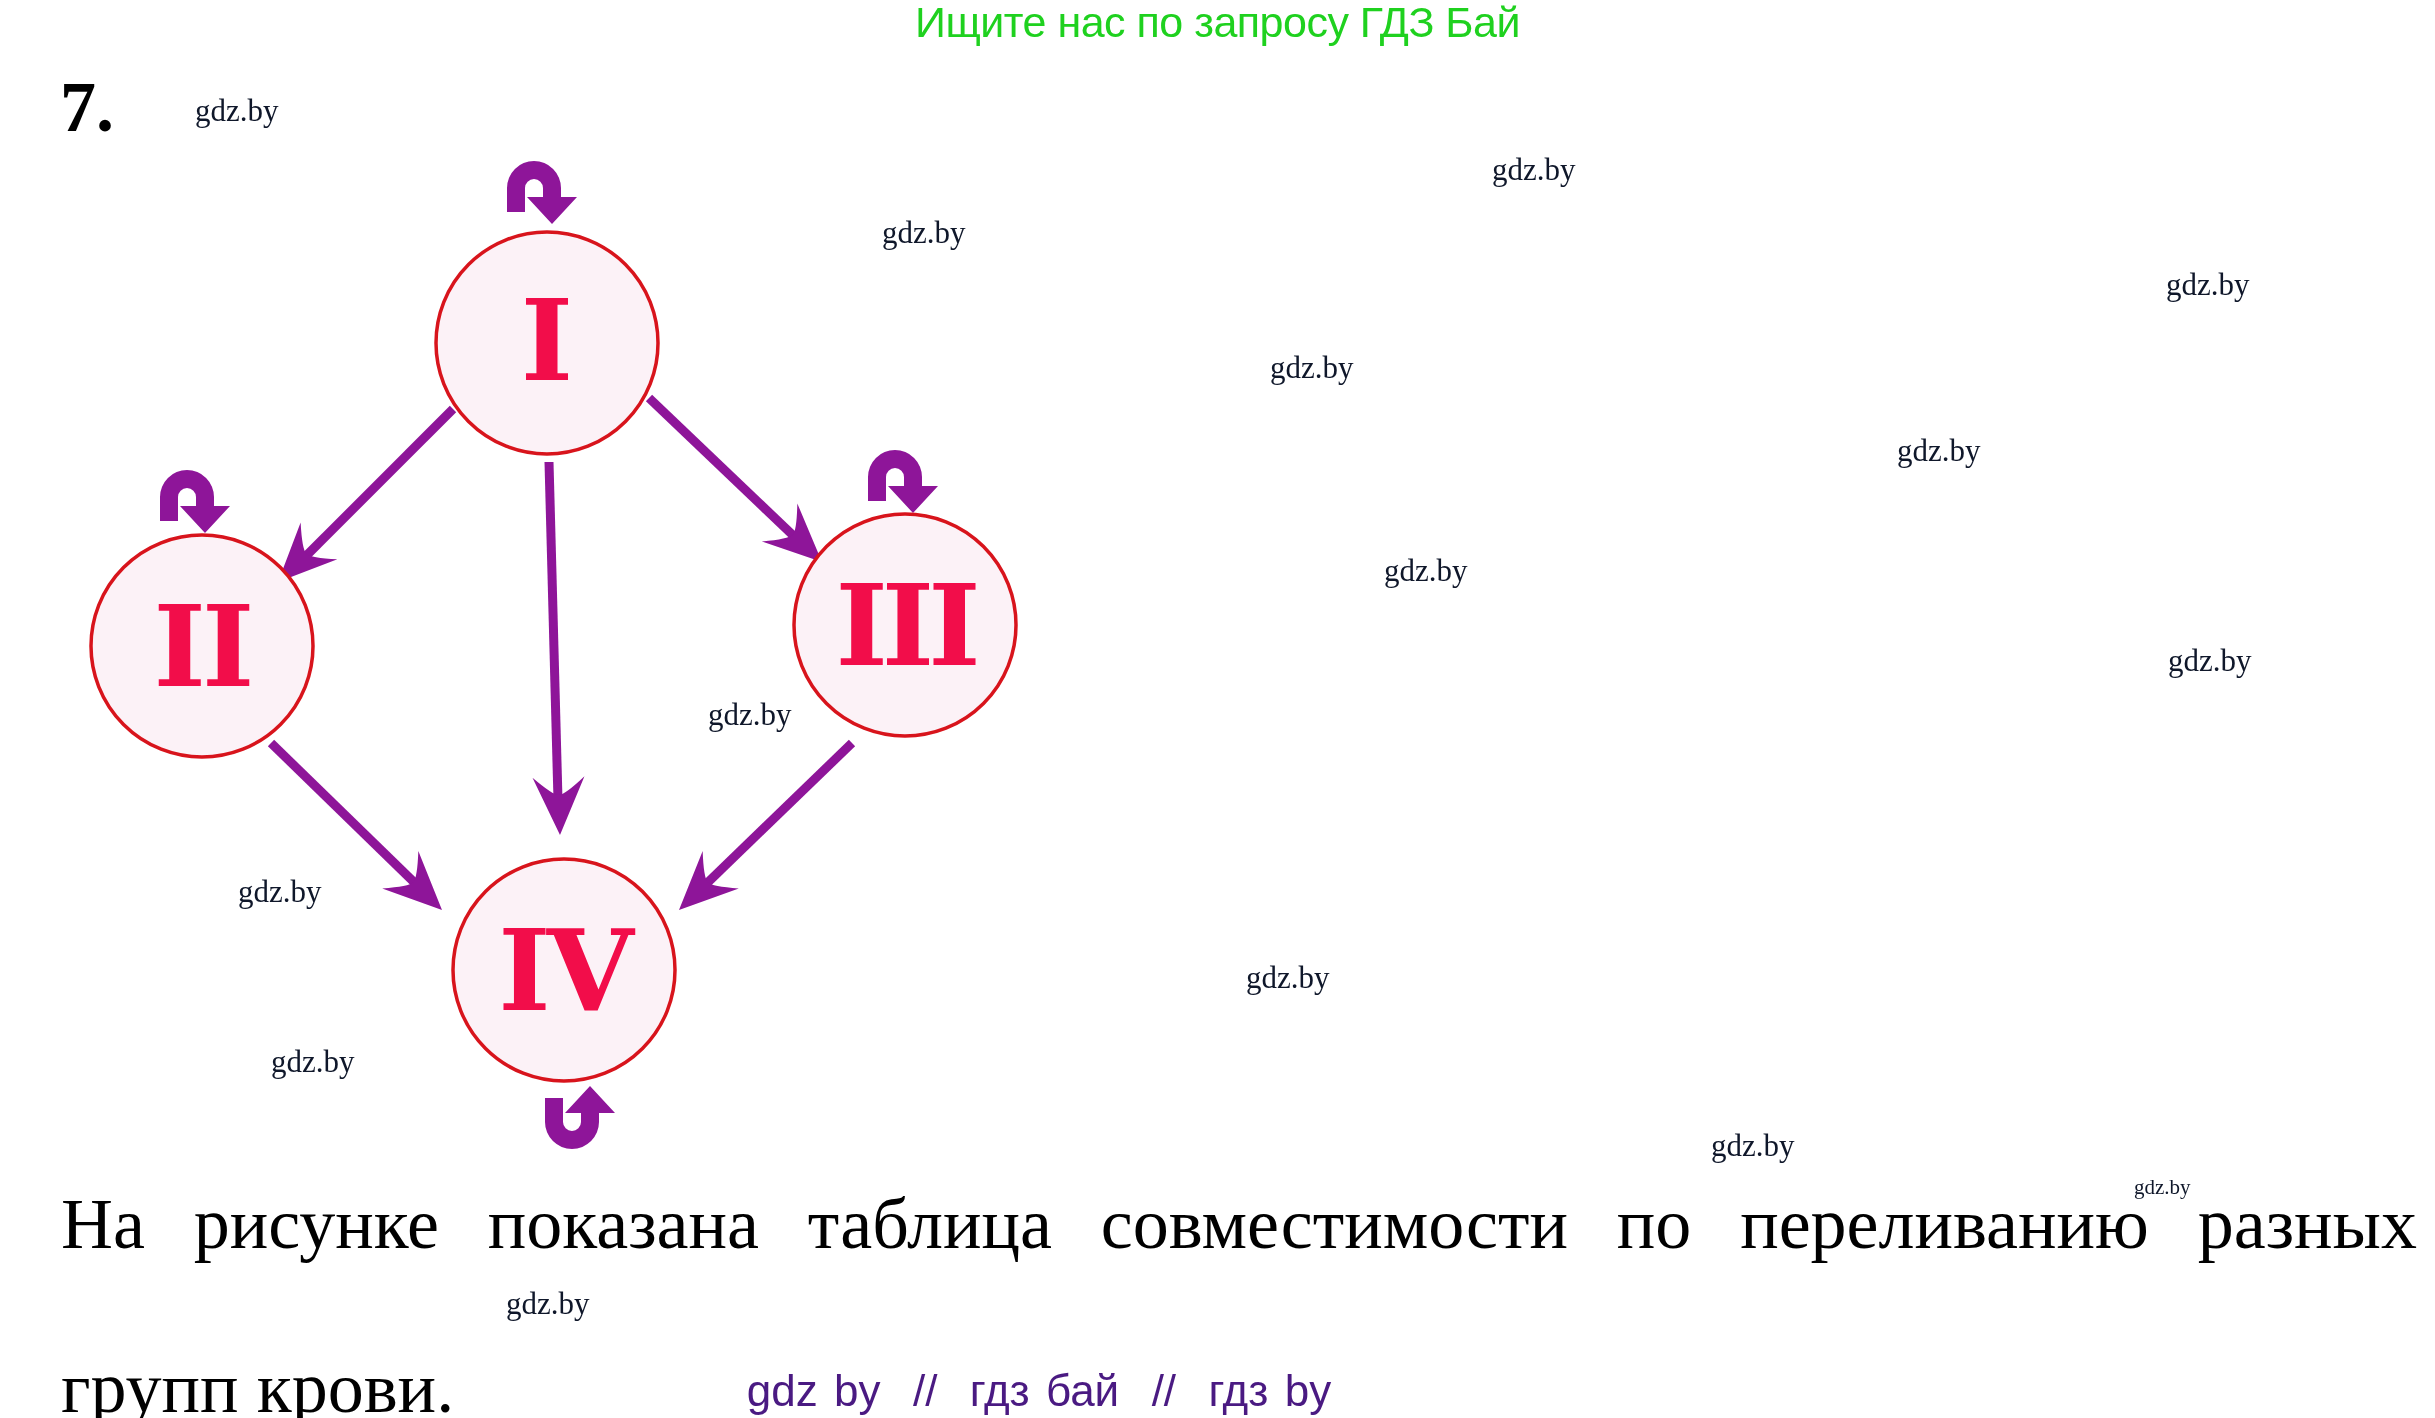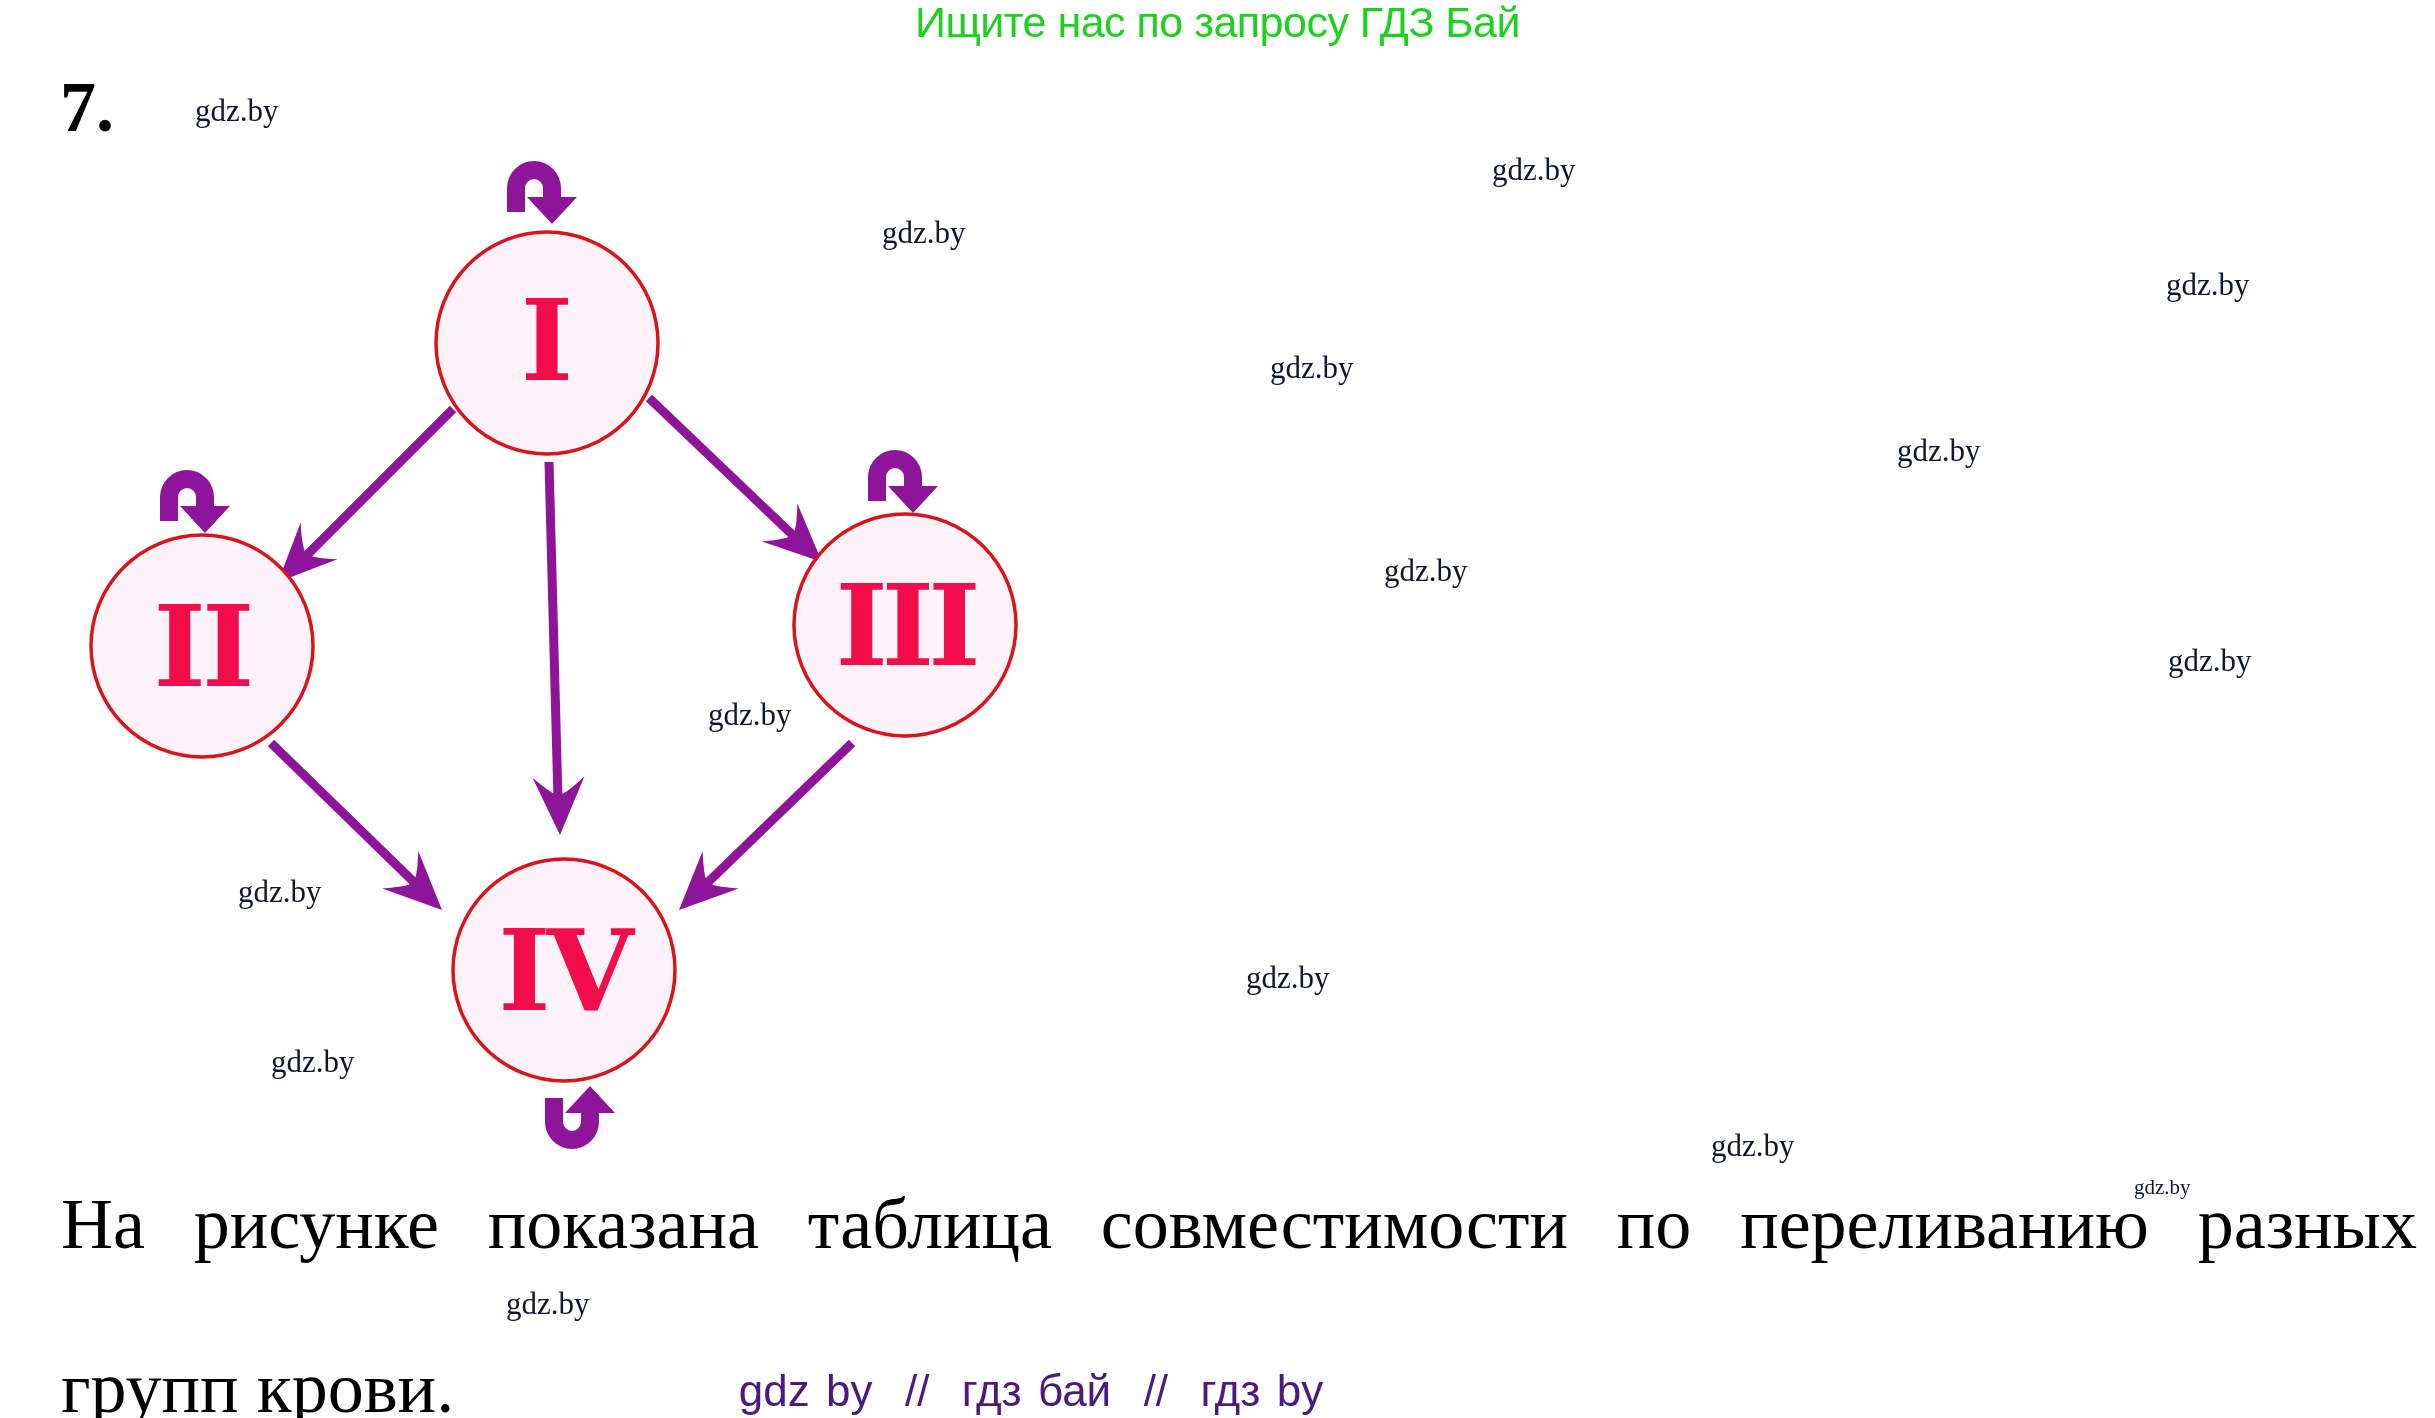--- a/index.html
+++ b/index.html
@@ -19,21 +19,21 @@
     }
     .wm.small { font-size: 21px; }
     .diagram { position: absolute; left: 0; top: 0; width: 2435px; height: 1418px; }
     .body-text {
       left: 61px; width: 2356px; font-family: "Liberation Serif", serif;
       font-size: 72px; color: #000;
     }
     .body-line1 { top: 1183px; text-align: justify; text-align-last: justify; }
     .body-line2 { top: 1347px; }
     .footer {
-      left: 0; width: 2062px; top: 1366px; text-align: center;
+      left: 8px; width: 2062px; top: 1366px; text-align: center;
       font-family: "Liberation Sans", sans-serif; font-size: 44px; color: #4a1a82;
       word-spacing: 4px;
     }
     .numeral {
       font-family: "DejaVu Serif", serif; font-weight: bold;
     }
   </style>
 </head>
 <body>
 

